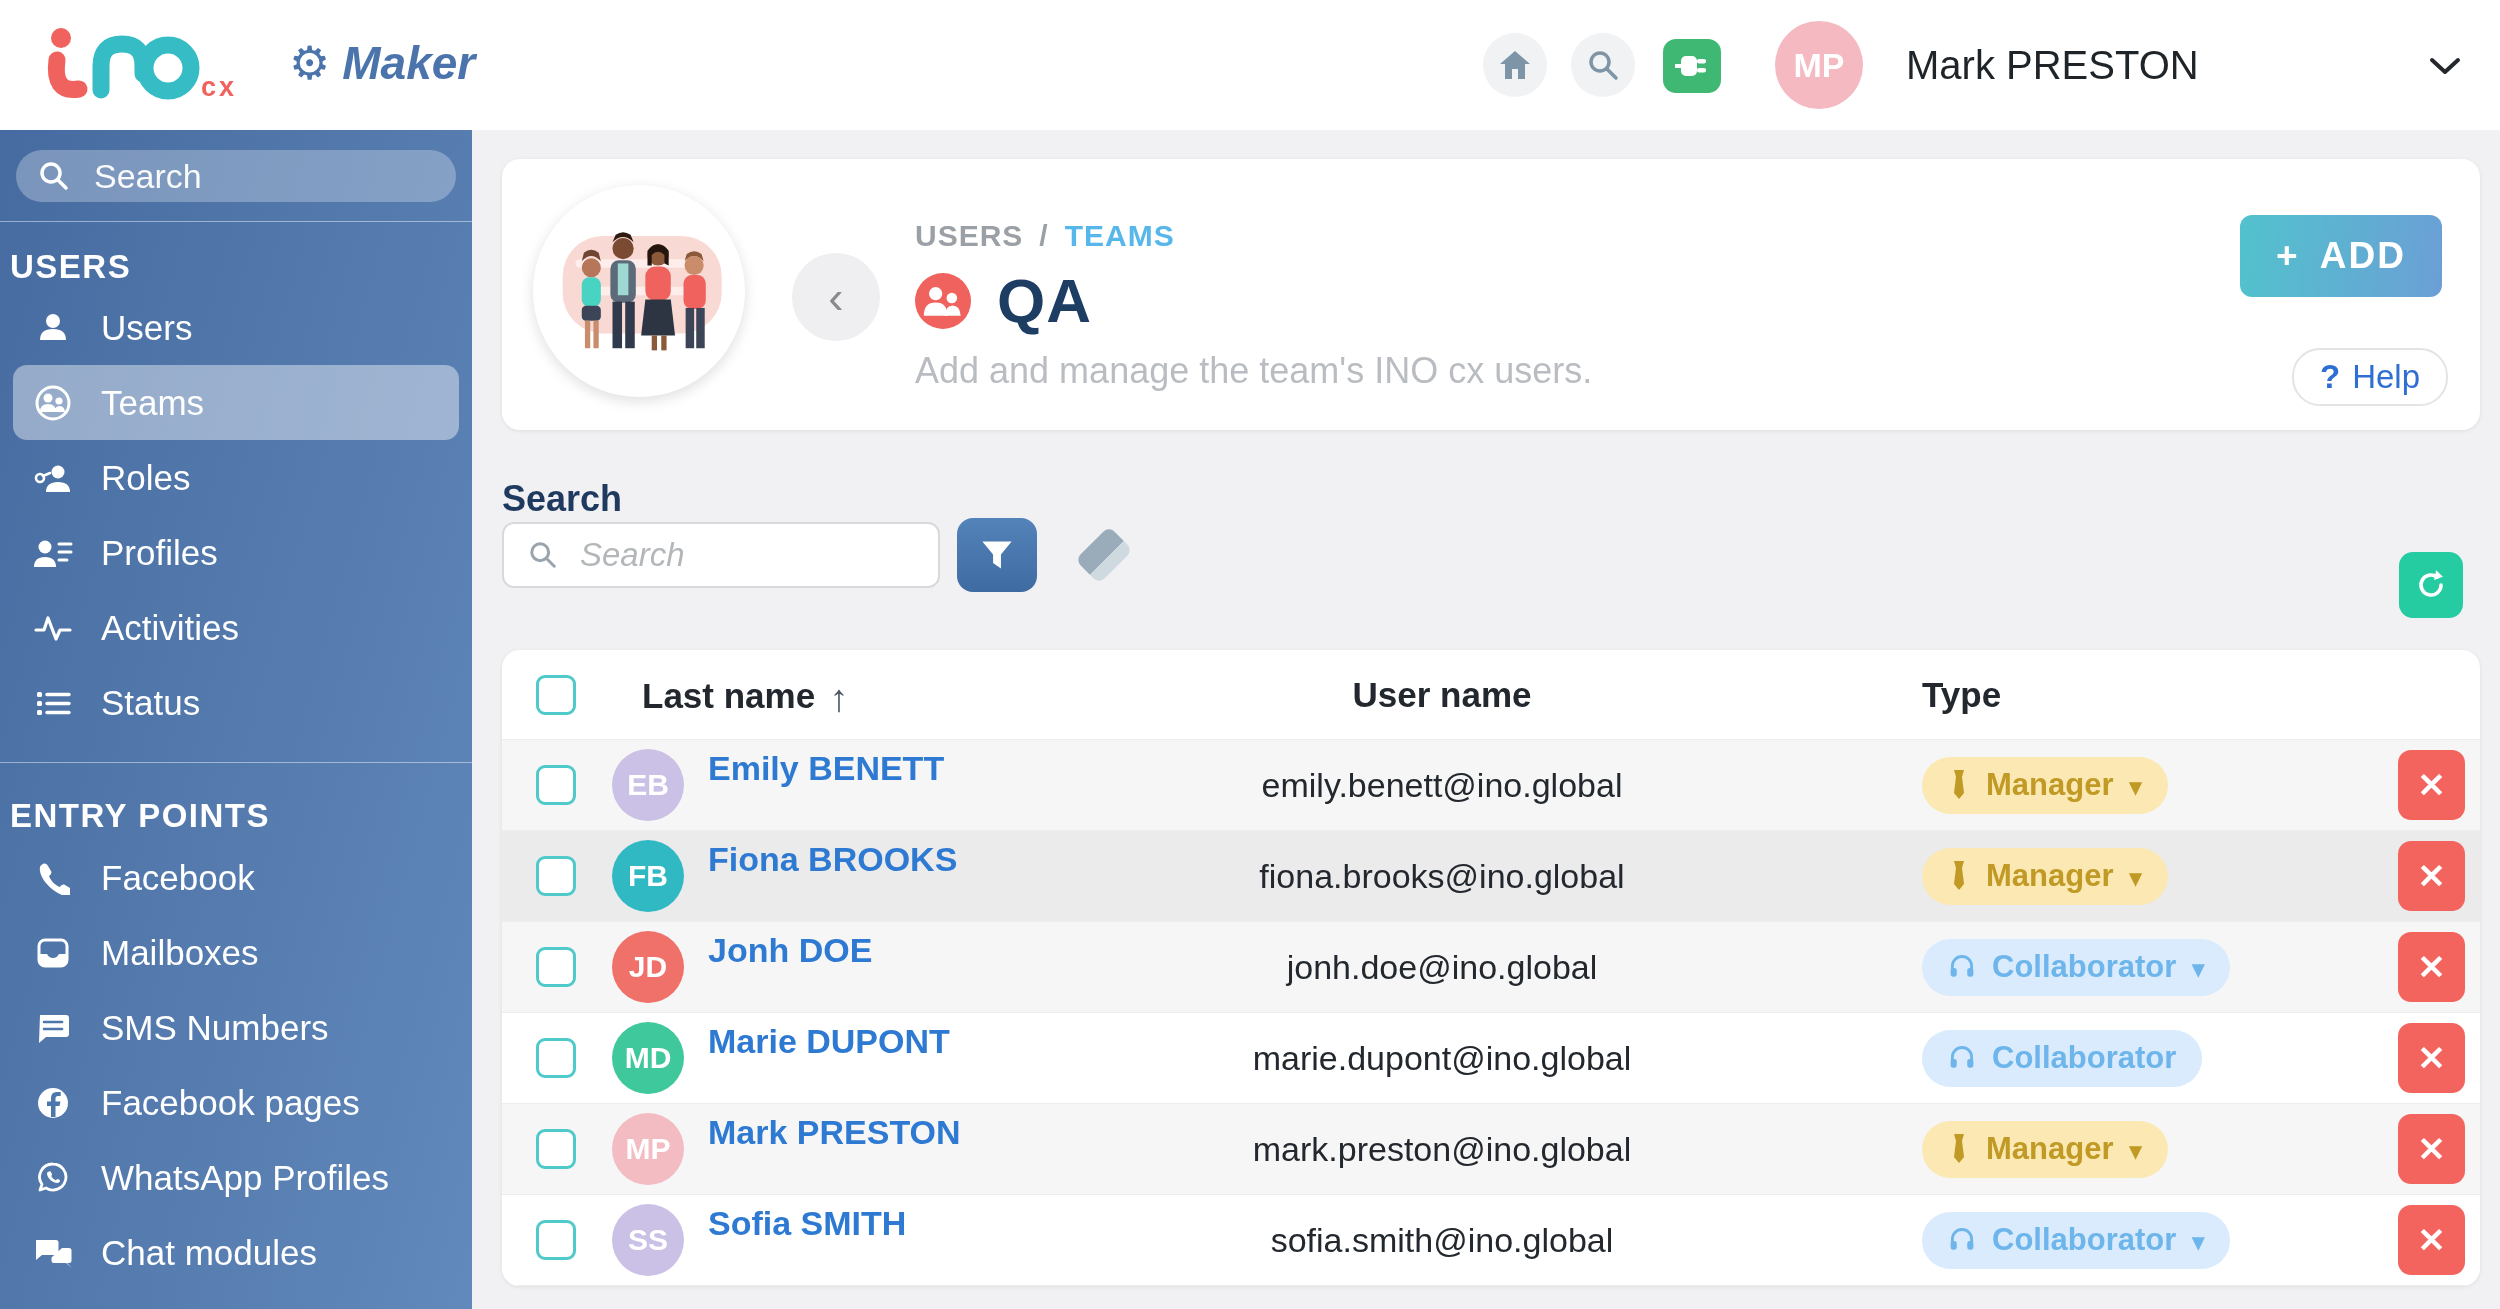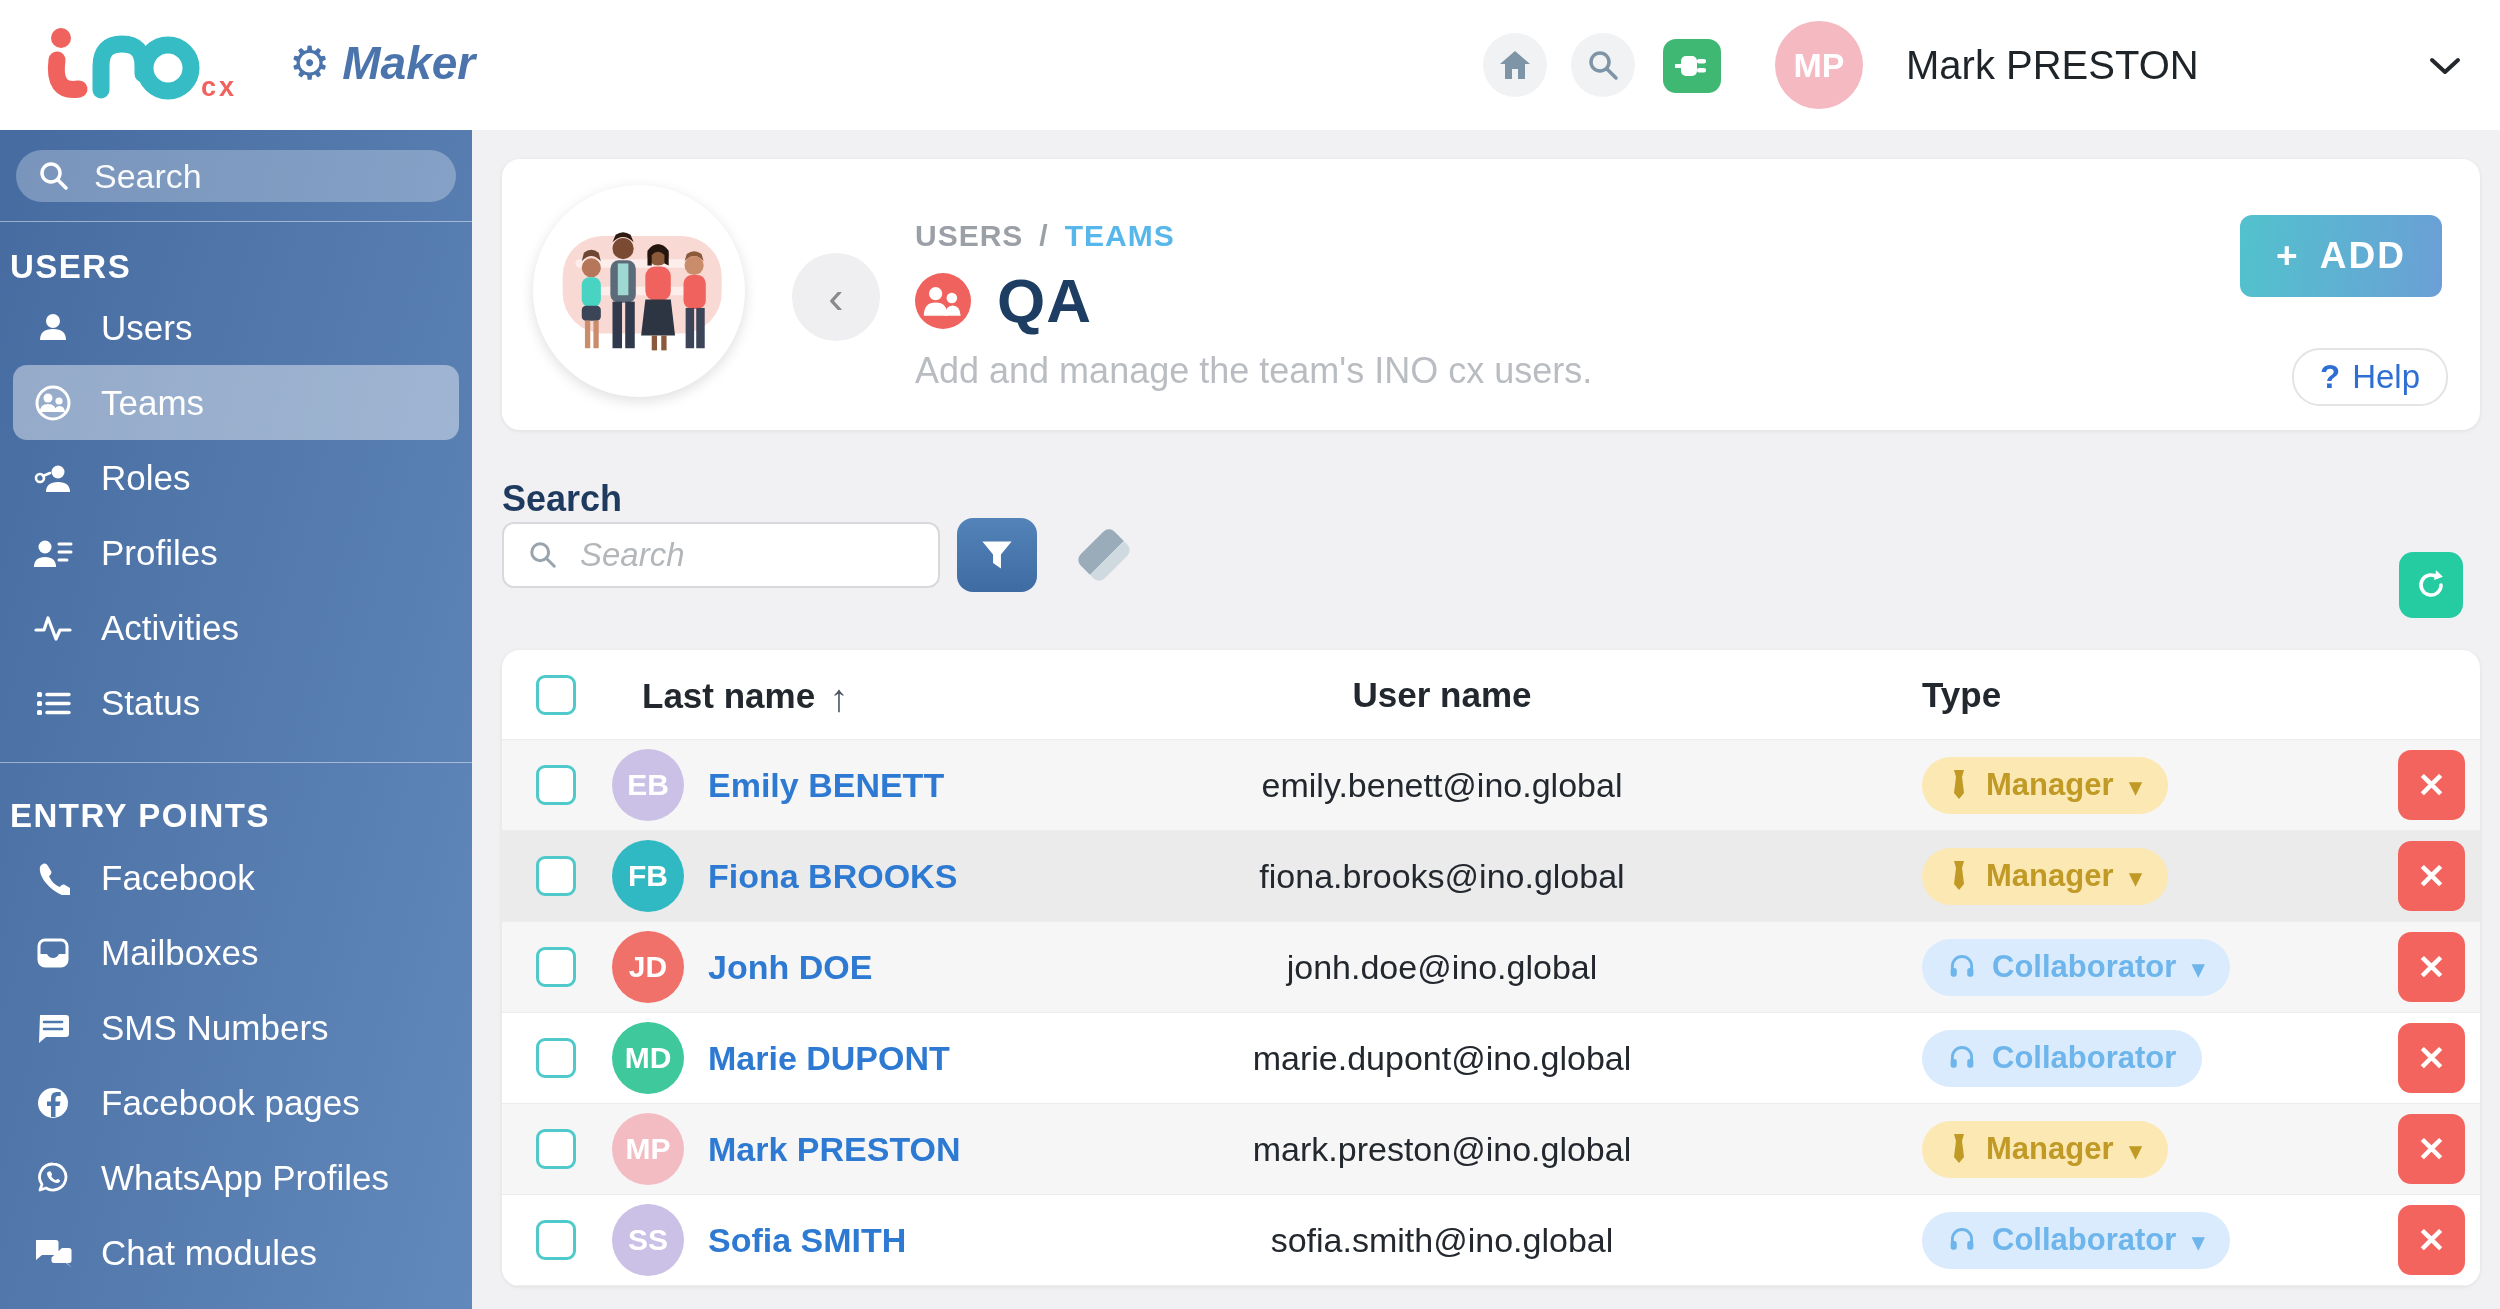--- a/index.html
+++ b/index.html
@@ -78,21 +78,21 @@
   .table-card{position:absolute;left:30px;top:520px;width:1978px;height:636px;overflow:hidden;}
   .trow{display:grid;grid-template-columns:76px 500px 660px 480px 1fr;align-items:center;height:90px;
         padding-left:34px;border-bottom:1px solid #ededee;box-sizing:border-box;}
   .trow.body{height:91px;}
   .thead{font-size:35px;font-weight:700;color:#22282e;}
   .thead .c2{padding-left:30px;display:flex;align-items:flex-end;gap:14px;}
   .thead .c3{text-align:center;}
   .thead .c4{margin-left:150px;}
   .sort{font-size:38px;font-weight:400;color:#4b5563;transform:translateY(4px);}
   .cb{width:40px;height:40px;border:3px solid #4fc9c9;border-radius:9px;background:#fff;box-sizing:border-box;}
-  .namecell{display:flex;align-items:center;gap:24px;}
+  .namecell{display:flex;gap:24px;}
   .avatar{width:72px;height:72px;border-radius:50%;color:#fff;font-weight:700;font-size:30px;
           display:flex;align-items:center;justify-content:center;flex:none;}
   .av-lav{background:#cbc1e6;} .av-teal{background:#30b9c3;} .av-coral{background:#f0706a;}
   .av-green{background:#3fc89b;} .av-pink{background:#f3bcc3;}
   .uname{font-size:34px;font-weight:700;color:#2e7ad2;}
   .email{text-align:center;font-size:34px;color:#23282e;}
   .badge{display:inline-flex;align-items:center;gap:16px;height:57px;border-radius:29px;padding:0 26px;
          font-size:31px;font-weight:700;margin-left:150px;justify-self:start;}
   .b-mgr{background:#fbe8b3;color:#c09a25;}
   .b-col{background:#d9ebfc;color:#6db5eb;gap:16px;}

